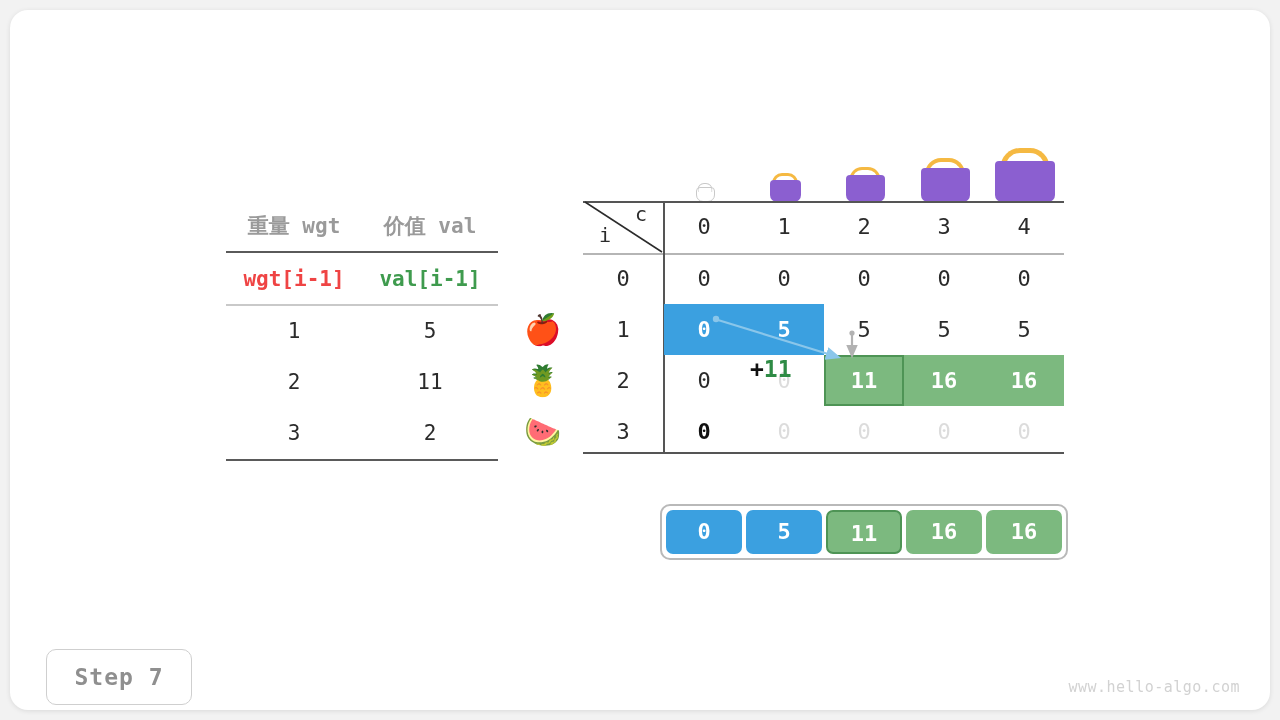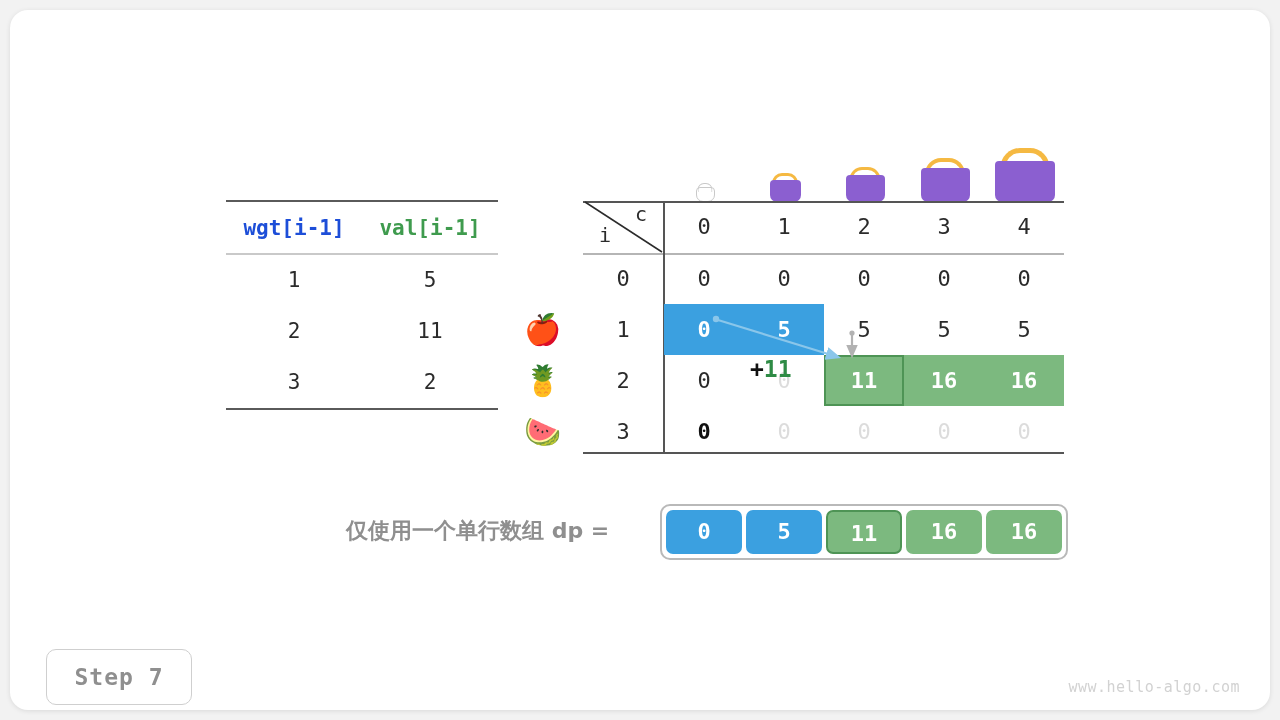--- a/index.html
+++ b/index.html
@@ -46,21 +46,21 @@
     flex: 1 1 0;
     text-align: center;
     font-size: 21px;
     font-family: "DejaVu Sans Mono", "Liberation Mono", monospace;
   }
   .it-head .it-cell {
     color: #9a9a9a;
     font-weight: bold;
     font-size: 21px;
   }
-  .it-sub .it-cell.teal { color: #1d4ed8; font-weight: bold; }
+  .it-sub .it-cell.teal { color: #ef4444; font-weight: bold; }
   .it-sub .it-cell.green { color: #3f9b4e; font-weight: bold; }
   .it-body .it-cell { color: #2b2b2b; font-weight: normal; font-size: 21px;}
   .it-rule {
     height: 2px;
     background: #5a5a5a;
   }
   .it-rule.light { background: #c9c9c9; height: 1.5px; }
 
   
   #fruit-col {
@@ -309,20 +309,24 @@
     pointer-events: none;
   }
 </style>
 </head>
 <body>
 
 <div id="stage">
   <div id="card">
 
     <div id="item-table">
+      <div class="it-row it-head">
+        <div class="it-cell">重量 wgt</div>
+        <div class="it-cell">价值 val</div>
+      </div>
       <div class="it-rule"></div>
       <div class="it-row it-sub">
         <div class="it-cell teal">wgt[i-1]</div>
         <div class="it-cell green">val[i-1]</div>
       </div>
       <div class="it-rule light"></div>
       <div class="it-row it-body">
         <div class="it-cell">1</div>
         <div class="it-cell">5</div>
       </div>
@@ -402,21 +406,20 @@
       <div class="dp-cell faded" style="left:161px; top:205px;">0</div>
       <div class="dp-cell faded" style="left:241px; top:205px;">0</div>
       <div class="dp-cell faded" style="left:321px; top:205px;">0</div>
       <div class="dp-cell faded" style="left:401px; top:205px;">0</div>
 
       <div class="dp-plus" style="left:167px; top:155px;">
         <span>+</span><span class="amt">11</span>
       </div>
     </div>
 
-    <div id="dp-array-label">仅使用一个单行数组 dp =</div>
     <div id="dp-array">
       <div class="arr-cell blue">0</div>
       <div class="arr-cell blue">5</div>
       <div class="arr-cell green sel">11</div>
       <div class="arr-cell green">16</div>
       <div class="arr-cell green">16</div>
     </div>
 
 
     <div id="step-badge">

